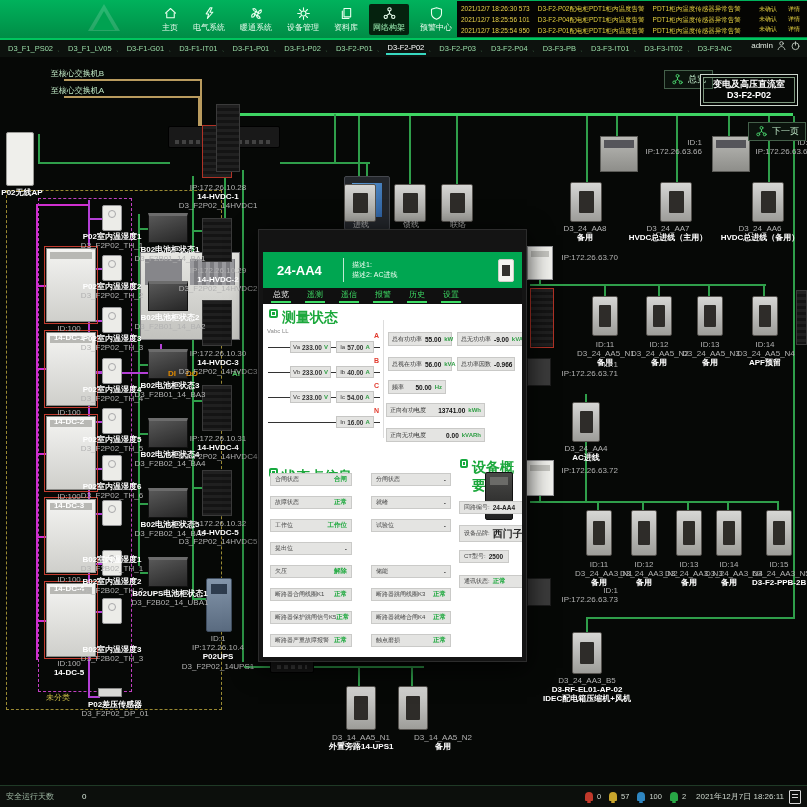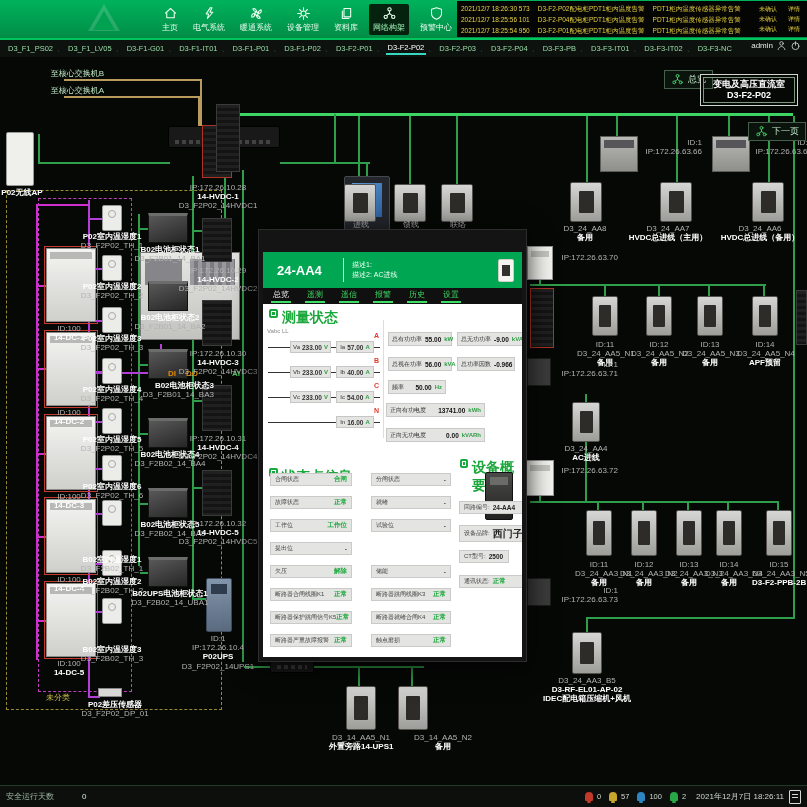--- a/index.html
+++ b/index.html
@@ -545,21 +545,21 @@
         <div class="ln sub">D3_F2P02_DP_01</div>
       </div>
       <div class="t" style="left: 126px; top: 245px; width: 88px;">
         <div class="ln name">B02电池柜状态1</div>
         <div class="ln sub">D3_F2B01_14_BA1</div>
       </div>
       <div class="t" style="left: 126px; top: 313px; width: 88px;">
         <div class="ln name">B02电池柜状态2</div>
         <div class="ln sub">D3_F2B01_14_BA2</div>
       </div>
-      <div class="t" style="left: 126px; top: 381px; width: 88px; text-align: right;">
+      <div class="t" style="left: 126px; top: 381px; width: 88px;">
         <div class="ln name">B02电池柜状态3</div>
         <div class="ln sub">D3_F2B01_14_BA3</div>
       </div>
       <div class="t" style="left: 126px; top: 450px; width: 88px;">
         <div class="ln name">B02电池柜状态4</div>
         <div class="ln sub">D3_F2B02_14_BA4</div>
       </div>
       <div class="t" style="left: 126px; top: 520px; width: 88px;">
         <div class="ln name">B02电池柜状态5</div>
         <div class="ln sub">D3_F2B02_14_BA5</div>

